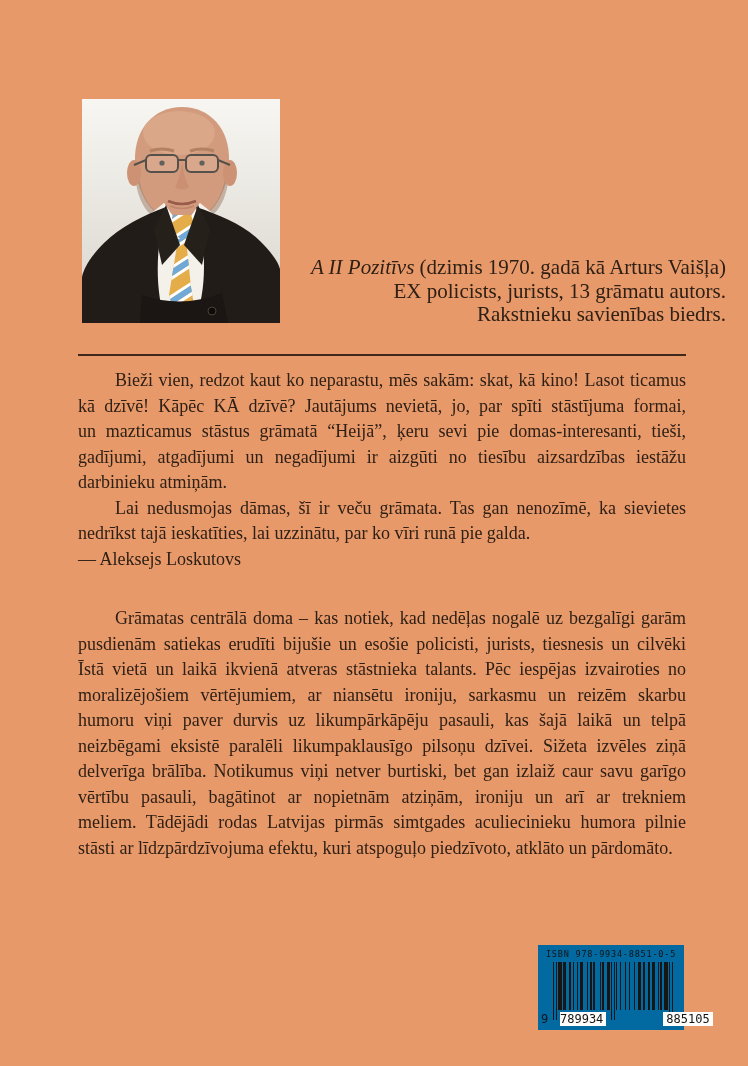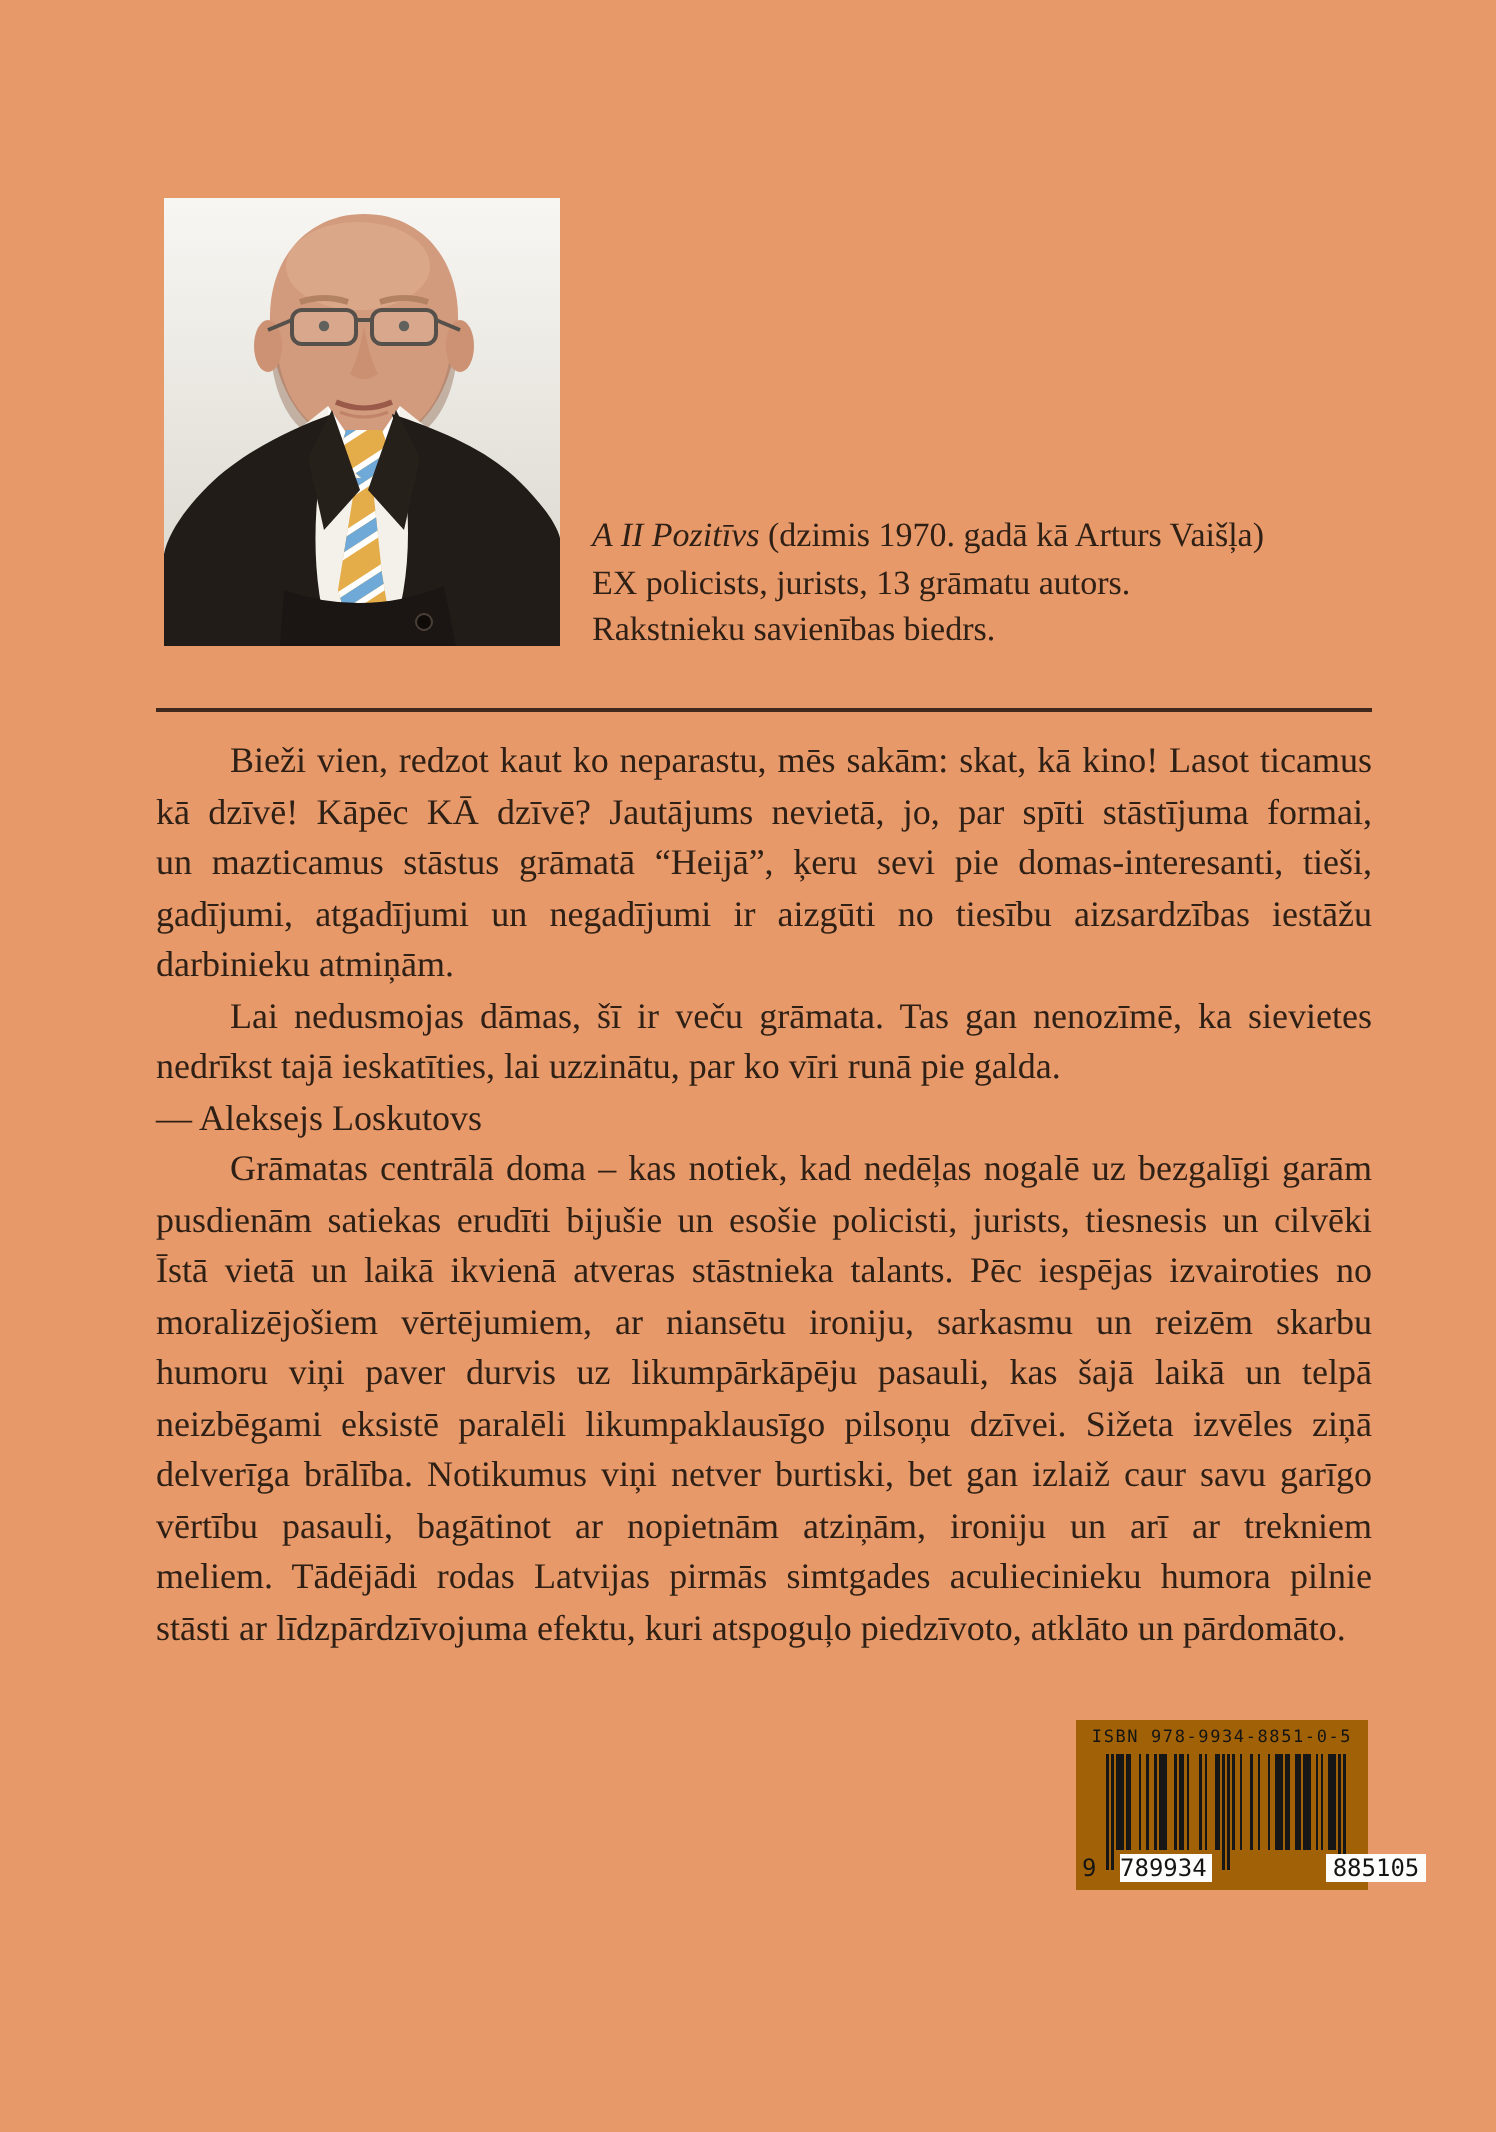--- a/index.html
+++ b/index.html
@@ -9,41 +9,41 @@
     background:#E8996A;
     color:#2F2015;
     font-family:"Liberation Serif","DejaVu Serif",serif;
   }
   .photo{
     position:absolute;left:82px;top:99px;width:198px;height:224px;
   }
   .photo svg{display:block;width:100%;height:100%;}
   .bio{
     position:absolute;left:296px;top:256px;width:430px;
-    font-size:17px;line-height:23.5px;
+    font-size:21px;line-height:23.5px;text-align:right;
   }
   .italic{font-style:italic;}
   .rule{
     position:absolute;left:78px;top:354px;width:608px;height:2px;
     background:#40291C;
   }
   .textcol{
     position:absolute;left:78px;top:368px;width:608px;
     font-size:18px;line-height:25.5px;
   }
   .jline{text-align:justify;text-align-last:justify;overflow:hidden;white-space:normal;}
   .jline.lastline{text-align:right;text-align-last:left;}
   .jline.indent{text-indent:37px;}
   .attribution{
     text-align:left;line-height:25.5px;padding-right:2px;
   }
-  .para-desc{margin-top:0;}
+  .para-desc{margin-top:34px;}
   .isbn-box{
-    position:absolute;left:538px;top:860px;width:146px;height:85px;
-    background:#a16207;
+    position:absolute;left:538px;top:945px;width:146px;height:85px;
+    background:#0369a1;
   }
   .isbn-label{
     position:absolute;left:0;top:4px;width:100%;text-align:center;
     font-family:"DejaVu Sans Mono",monospace;
     font-size:8.5px;letter-spacing:0.8px;color:#141414;white-space:nowrap;
   }
   .barcode{position:absolute;left:15px;top:17px;width:120px;height:60px;}
   .isbn-digits{
     position:absolute;left:0;bottom:3px;width:100%;height:15px;
     font-family:"DejaVu Sans Mono",monospace;font-size:12px;color:#141414;

